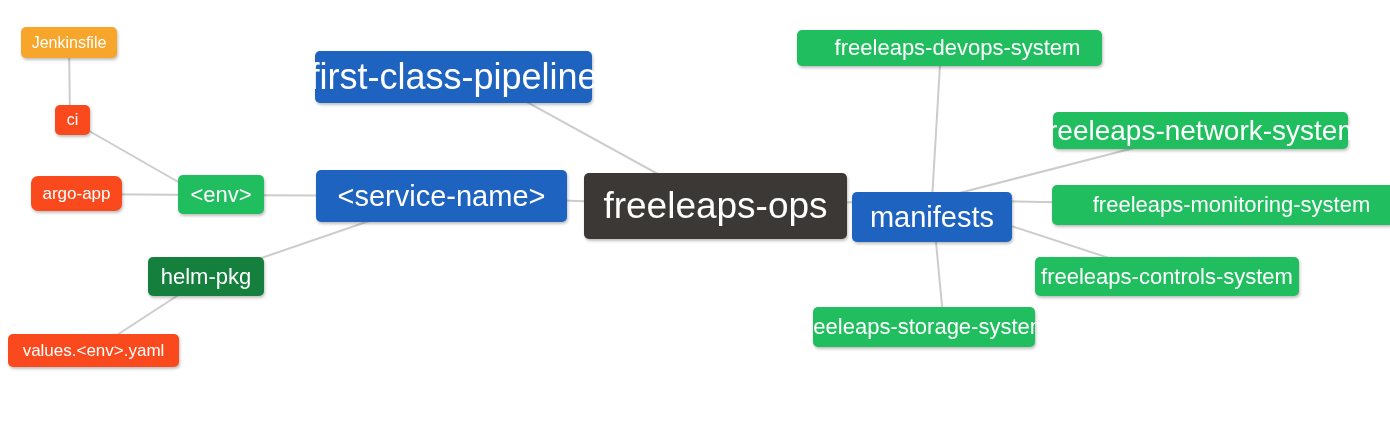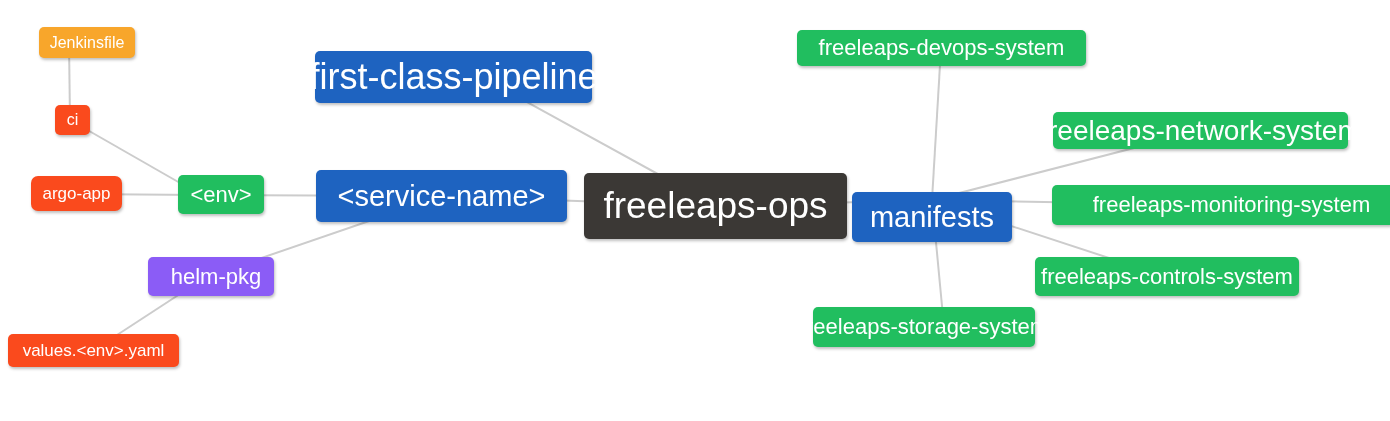--- a/index.html
+++ b/index.html
@@ -26,21 +26,21 @@
     align-items:center;
     justify-content:center;
     color:#ffffff;
     border-radius:5px;
     white-space:nowrap;
     box-shadow:1px 2px 3px rgba(0,0,0,0.25);
     cursor:pointer;
     z-index:1;
   }
   
-  .n-jenkinsfile{left:21px;top:27px;width:96px;height:31px;font-size:16px;margin-left:18px;}
+  .n-jenkinsfile{left:21px;top:27px;width:96px;height:31px;font-size:16px;}
   .n-ci{left:55px;top:105px;width:35px;height:30px;font-size:16px;}
   .n-argo{left:31px;top:176px;width:91px;height:35px;font-size:17px;}
   .n-env{left:158px;top:175px;width:86px;height:39px;font-size:22px;}
   .n-helm{left:148px;top:257px;width:116px;height:39px;font-size:22px;}
   .n-values{left:8px;top:334px;width:171px;height:33px;font-size:17px;}
   .n-fcp{left:315px;top:51px;width:277px;height:52px;font-size:36px;}
   .n-service{left:316px;top:170px;width:251px;height:52px;font-size:29px;}
   .n-ops{left:584px;top:173px;width:263px;height:66px;font-size:37px;}
   .n-manifests{left:852px;top:192px;width:160px;height:50px;font-size:29px;}
   .n-devops{left:797px;top:30px;width:289px;height:36px;font-size:22px;}
@@ -72,33 +72,33 @@
   </svg>
 
   <div class="node n-jenkinsfile" style="background: rgb(248, 166, 43);">Jenkinsfile</div>
 
   <div class="node n-ci" style="background: rgb(250, 74, 29);">ci</div>
 
   <div class="node n-argo" style="background: rgb(250, 74, 29); border-radius: 7px;">argo-app</div>
 
   <div class="node n-env" style="background: rgb(33, 190, 95); margin-left: 20px;">&lt;env&gt;</div>
 
-  <div class="node n-helm" style="background: #8b5cf6; padding-left: 10px;">helm-pkg</div>
+  <div class="node n-helm" style="background: #15803d;">helm-pkg</div>
 
   <div class="node n-values" style="background: rgb(250, 74, 29);">values.&lt;env&gt;.yaml</div>
 
   <div class="node n-fcp" style="background: rgb(30, 99, 192);">first-class-pipeline</div>
 
   <div class="node n-service" style="background: rgb(30, 99, 192);">&lt;service-name&gt;</div>
 
   <div class="node n-ops" style="background: rgb(59, 56, 53);">freeleaps-ops</div>
 
   <div class="node n-manifests" style="background: rgb(30, 99, 192);">manifests</div>
 
-  <div class="node n-devops" style="background: rgb(33, 190, 95);">freeleaps-devops-system</div>
+  <div class="node n-devops" style="background: rgb(33, 190, 95); padding-left: 16px;">freeleaps-devops-system</div>
 
   <div class="node n-network" style="background: rgb(33, 190, 95);">freeleaps-network-system</div>
 
   <div class="node n-monitoring" style="background: rgb(33, 190, 95);">freeleaps-monitoring-system</div>
 
   <div class="node n-controls" style="background: rgb(33, 190, 95);">freeleaps-controls-system</div>
 
   <div class="node n-storage" style="background: rgb(33, 190, 95);">freeleaps-storage-system</div>
 
 </div>

